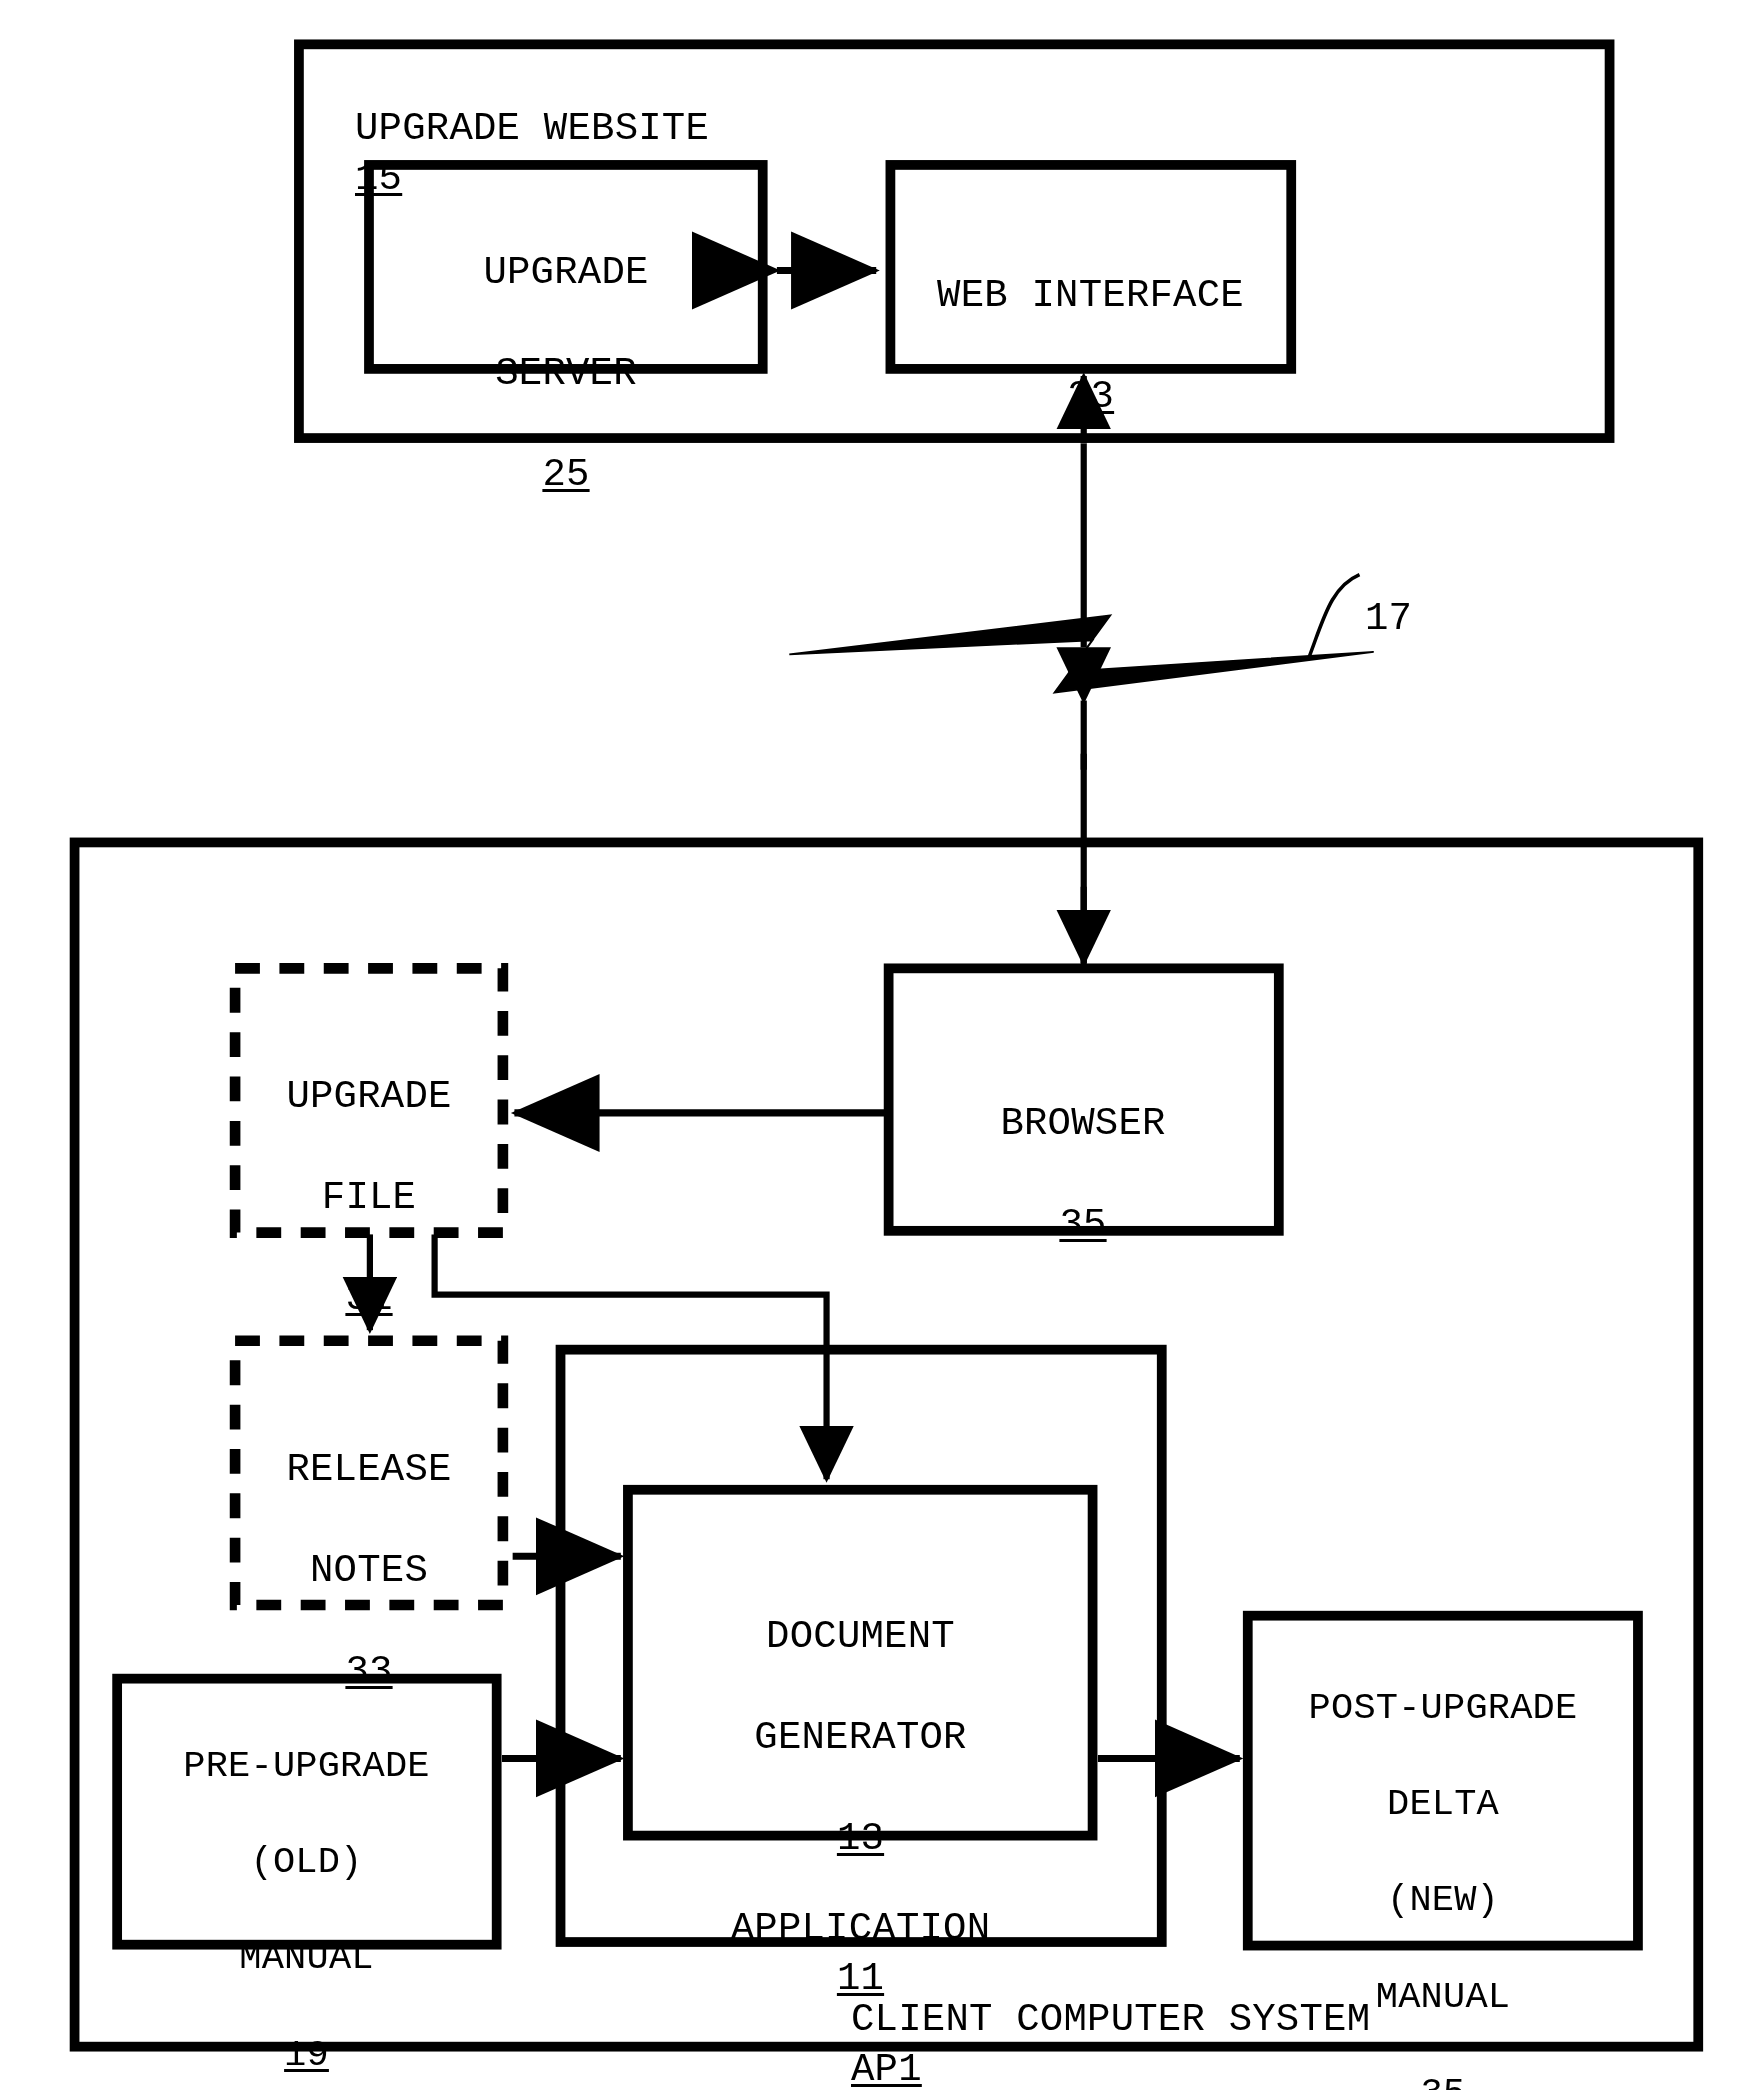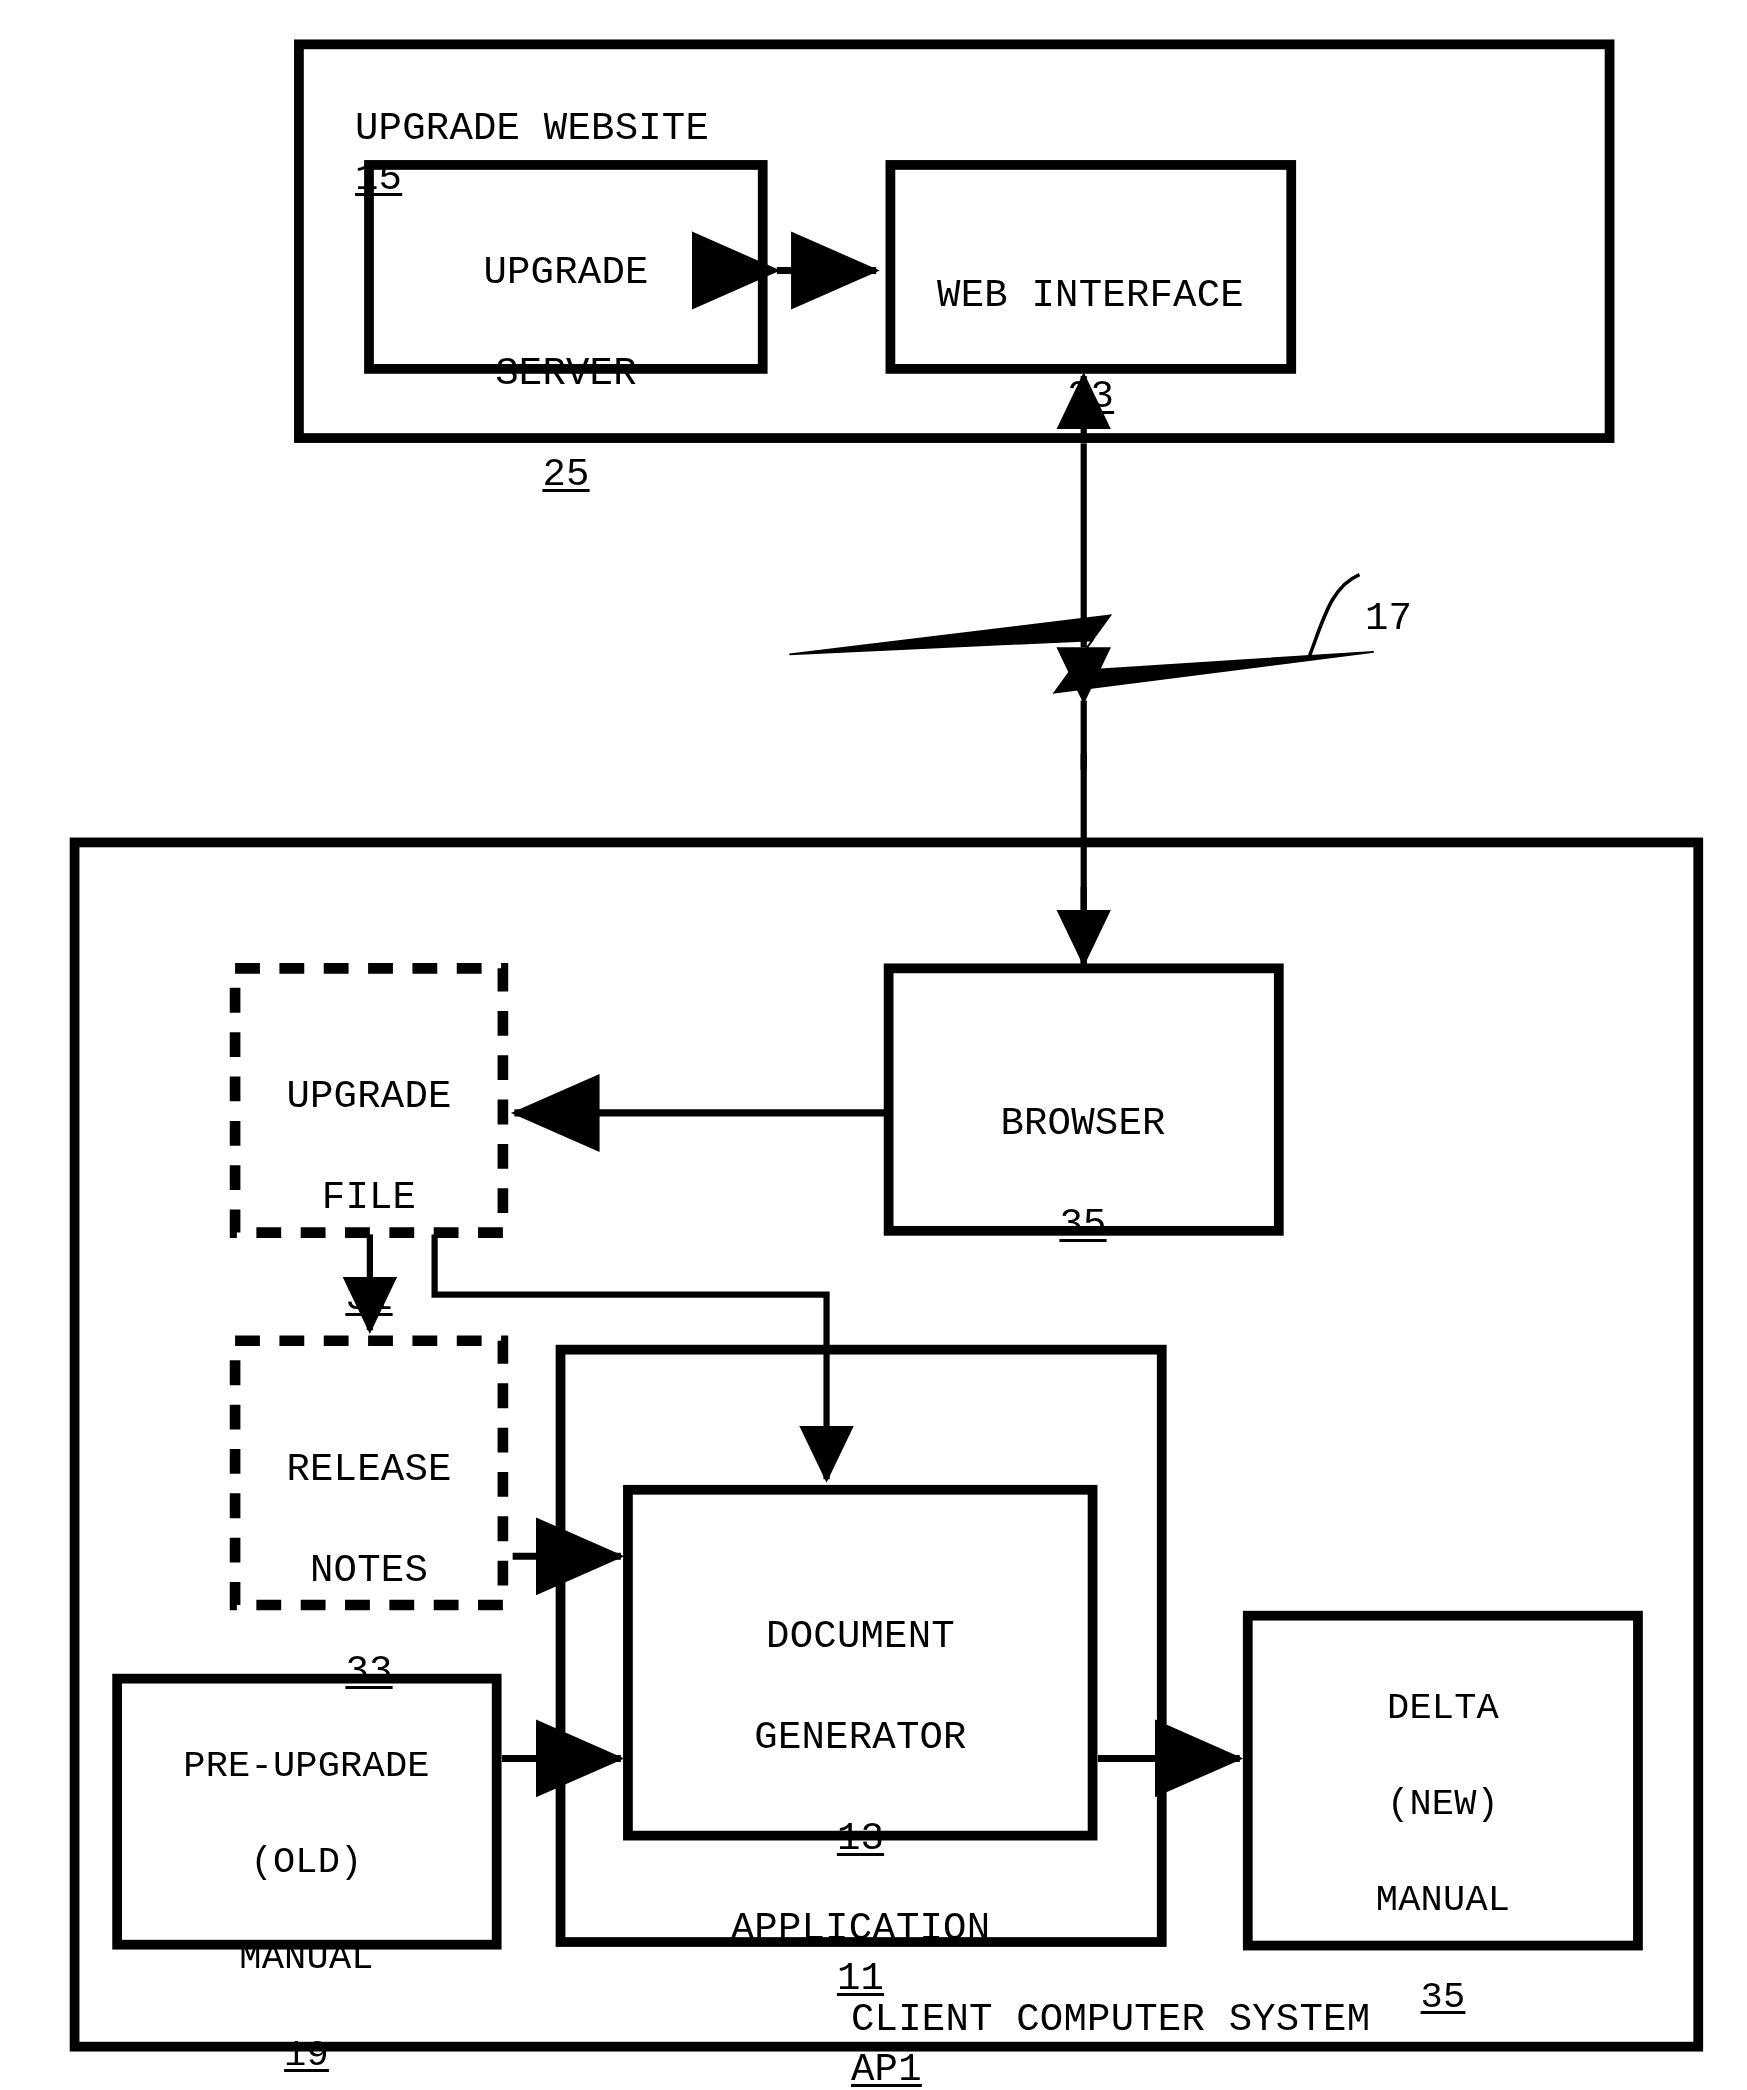--- a/index.html
+++ b/index.html
@@ -152,20 +152,21 @@
   </div>
 
   <div class="lbl med" style="left:117px; top:1694px; width:379px;">
     <div>PRE-UPGRADE</div>
     <div>(OLD)</div>
     <div>MANUAL</div>
     <div class="u">19</div>
   </div>
 
   <div class="lbl med" style="left:1248px; top:1636px; width:390px;">
+    <div>POST-UPGRADE</div>
     <div>DELTA</div>
     <div>(NEW)</div>
     <div>MANUAL</div>
     <div class="u">35</div>
   </div>
 
   <div class="lbl big corner" style="left:851px; top:1944px; width:798px;">
     <span>CLIENT COMPUTER SYSTEM</span>
     <span class="u">AP1</span>
   </div>

